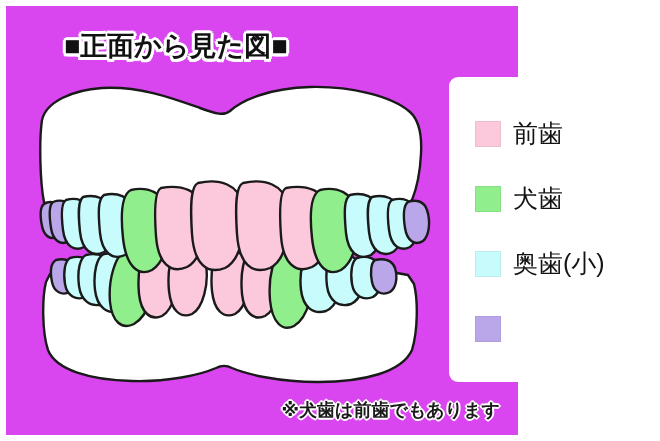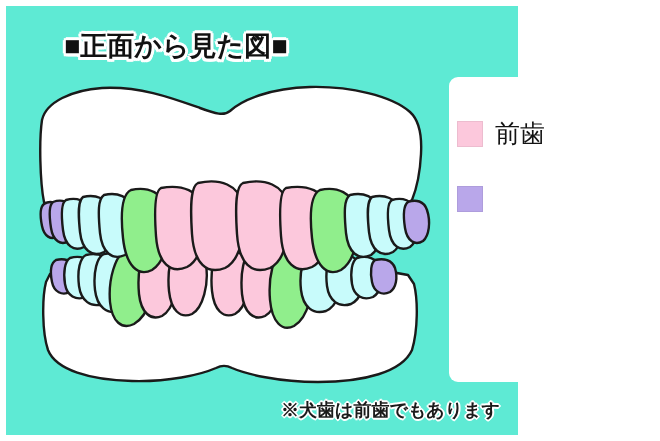--- a/index.html
+++ b/index.html
@@ -5,24 +5,23 @@
   html,body{margin:0;padding:0;}
   body{
     width:660px;height:441px;
     background:#ffffff;
     font-family:"Liberation Sans","DejaVu Sans",sans-serif;
     overflow:hidden;
   }
   #stage{
     position:relative;
     width:524px;height:441px;
-    background:#5eead4;
+    background:#d946ef;
     box-sizing:border-box;
     border:6px solid #ffffff;
-    font-family:Liberation Serif, serif;
   }
 
   
   #title{
     position:absolute;
     left:58px; top:22px;
     font-size:27px;
     font-weight:700;
     color:#111111;
     letter-spacing:0px;
@@ -50,21 +49,21 @@
     width:200px; height:305px;
     background:#ffffff;
     border-radius:9px;
     box-sizing:border-box;
     padding:24px 0 0 0;
   }
   .legend-row{
     display:flex;
     align-items:center;
     height:65px;
-    padding-left:8px;
+    padding-left:26px;
   }
   .swatch{
     width:26px;height:26px;
     flex:0 0 26px;
     border:1px solid rgba(0,0,0,0.06);
     box-sizing:border-box;
   }
   .legend-label{
     margin-left:12px;
     font-size:25px;
@@ -192,21 +191,29 @@
     </svg>
   </div>
 
   <div id="legend">
 
     <div class="legend-row">
       <span class="swatch" style="background:#fcc8dc"></span>
       <span class="legend-label">前歯</span>
     </div>
 
-
+    <div class="legend-row">
+      <span class="swatch" style="background:#90ee8c"></span>
+      <span class="legend-label">犬歯</span>
+    </div>
+
+    <div class="legend-row">
+      <span class="swatch" style="background:#c8fbfb"></span>
+      <span class="legend-label">奥歯(小)</span>
+    </div>
 
     <div class="legend-row">
       <span class="swatch" style="background:#b9a7ea"></span>
     </div>
 
   </div>
 
   <div id="footnote">※犬歯は前歯でもあります</div>
 
 </div>

